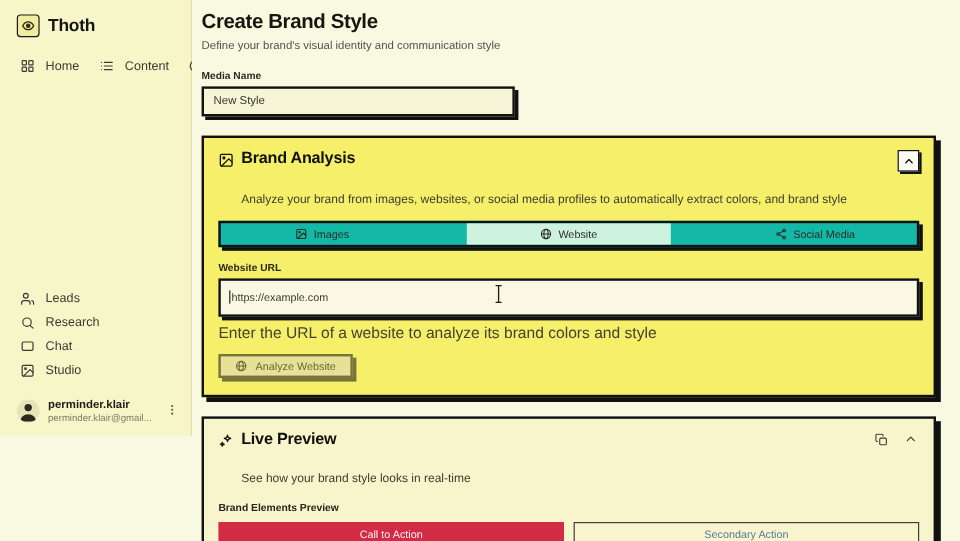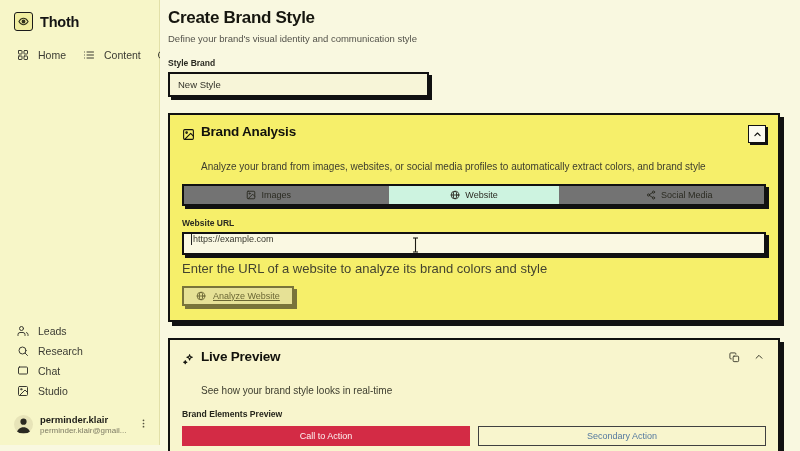--- a/index.html
+++ b/index.html
@@ -6,21 +6,21 @@
   html, body {
     width: 800px; height: 451px;
     overflow: hidden;
     font-family: "Liberation Sans", sans-serif;
     background: #f9f8e0;
   }
   .app { display: flex; width: 800px; height: 451px; position: relative; }
 
   
   .sidebar {
-    width: 160px; height: 445px;
+    width: 160px; height: 363px;
     background: #f7f6c8;
     border-right: 1px solid #e2e0a8;
     display: flex; flex-direction: column;
     padding: 8px 0 0 0;
     position: relative;
     flex: 0 0 160px;
   }
   .brand {
     display: flex; align-items: center; gap: 7px;
     padding: 4px 0 0 14px; margin-bottom: 14px;
@@ -118,43 +118,43 @@
   .plain-icon-btn {
     width: 15px; height: 15px; display: flex; align-items: center; justify-content: center;
     cursor: pointer; color: #3a3a2c;
   }
 
   .tabs {
     margin-top: 12px;
     display: flex;
     border: 2.4px solid #111;
     box-shadow: 3px 3px 0 #111;
-    background: #737373;
+    background: #14b8a6;
     height: 22px;
     overflow: hidden;
     gap: 36px;
   }
   .tab {
     flex: 1 1 33.33%;
     display: flex; align-items: center; justify-content: center; gap: 5px;
     font-size: 9px; color: #2b2b22;
     cursor: pointer;
     height: 100%;
   }
   .tab.active { background: #cdf3e0; }
   .tab-icon { width: 10px; height: 10px; display: flex; align-items: center; justify-content: center; }
 
   .url-label { font-size: 8.5px; font-weight: bold; color: #2a2a22; margin-top: 12px; margin-bottom: 4px; }
   .url-input {
     background: #faf8e2;
     border: 2.4px solid #111;
     box-shadow: 3px 3px 0 #111;
     height: 23px;
-    display: flex; align-items: flex-start;
-    padding: 0 7px;
+    display: flex; align-items: center;
+    padding: 14px 7px;
     font-size: 9px; color: #3b3b30;
     position: relative;
   }
   .caret {
     width: 1px; height: 11px; background: #222; margin-right: 1px;
   }
   .text-cursor {
     position: absolute; left: 228px; top: 3px;
     width: 7px; height: 16px;
     color: #1c1c14;
@@ -165,21 +165,20 @@
     margin-top: 10px;
     display: inline-flex; align-items: center; gap: 7px;
     background: #e5e09a;
     border: 2px solid #6f6a36;
     box-shadow: 3px 3px 0 #6f6a36;
     height: 20px;
     padding: 0 12px;
     font-size: 9px; color: #5f5b30;
     cursor: not-allowed;
     opacity: 0.92;
-    text-decoration: underline;
   }
 
   
   .lp-sub-label { font-size: 8.6px; font-weight: bold; color: #26261c; margin-top: 13px; }
   .lp-buttons { display: flex; gap: 8px; margin-top: 7px; }
   .lp-btn {
     flex: 1 1 50%; height: 20px;
     display: flex; align-items: center; justify-content: center;
     font-size: 9px;
   }
@@ -331,21 +330,21 @@
       </span>
     </div>
   </aside>
 
   <main class="main">
 
     <h1 class="page-title">Create Brand Style</h1>
     <p class="page-sub">Define your brand's visual identity and communication style</p>
 
     <div class="field-block">
-      <div class="field-label">Style Brand</div>
+      <div class="field-label">Media Name</div>
       <div class="hard-input">
         <span>New Style</span>
       </div>
     </div>
 
     <section class="card card-yellow">
       <div class="card-head">
         <span class="card-head-icon">
           <svg width="13" height="13" viewBox="0 0 24 24" fill="none" stroke="#12120c" stroke-width="2" stroke-linecap="round" stroke-linejoin="round">
             <rect x="3" y="3" width="18" height="18" rx="2"></rect>

